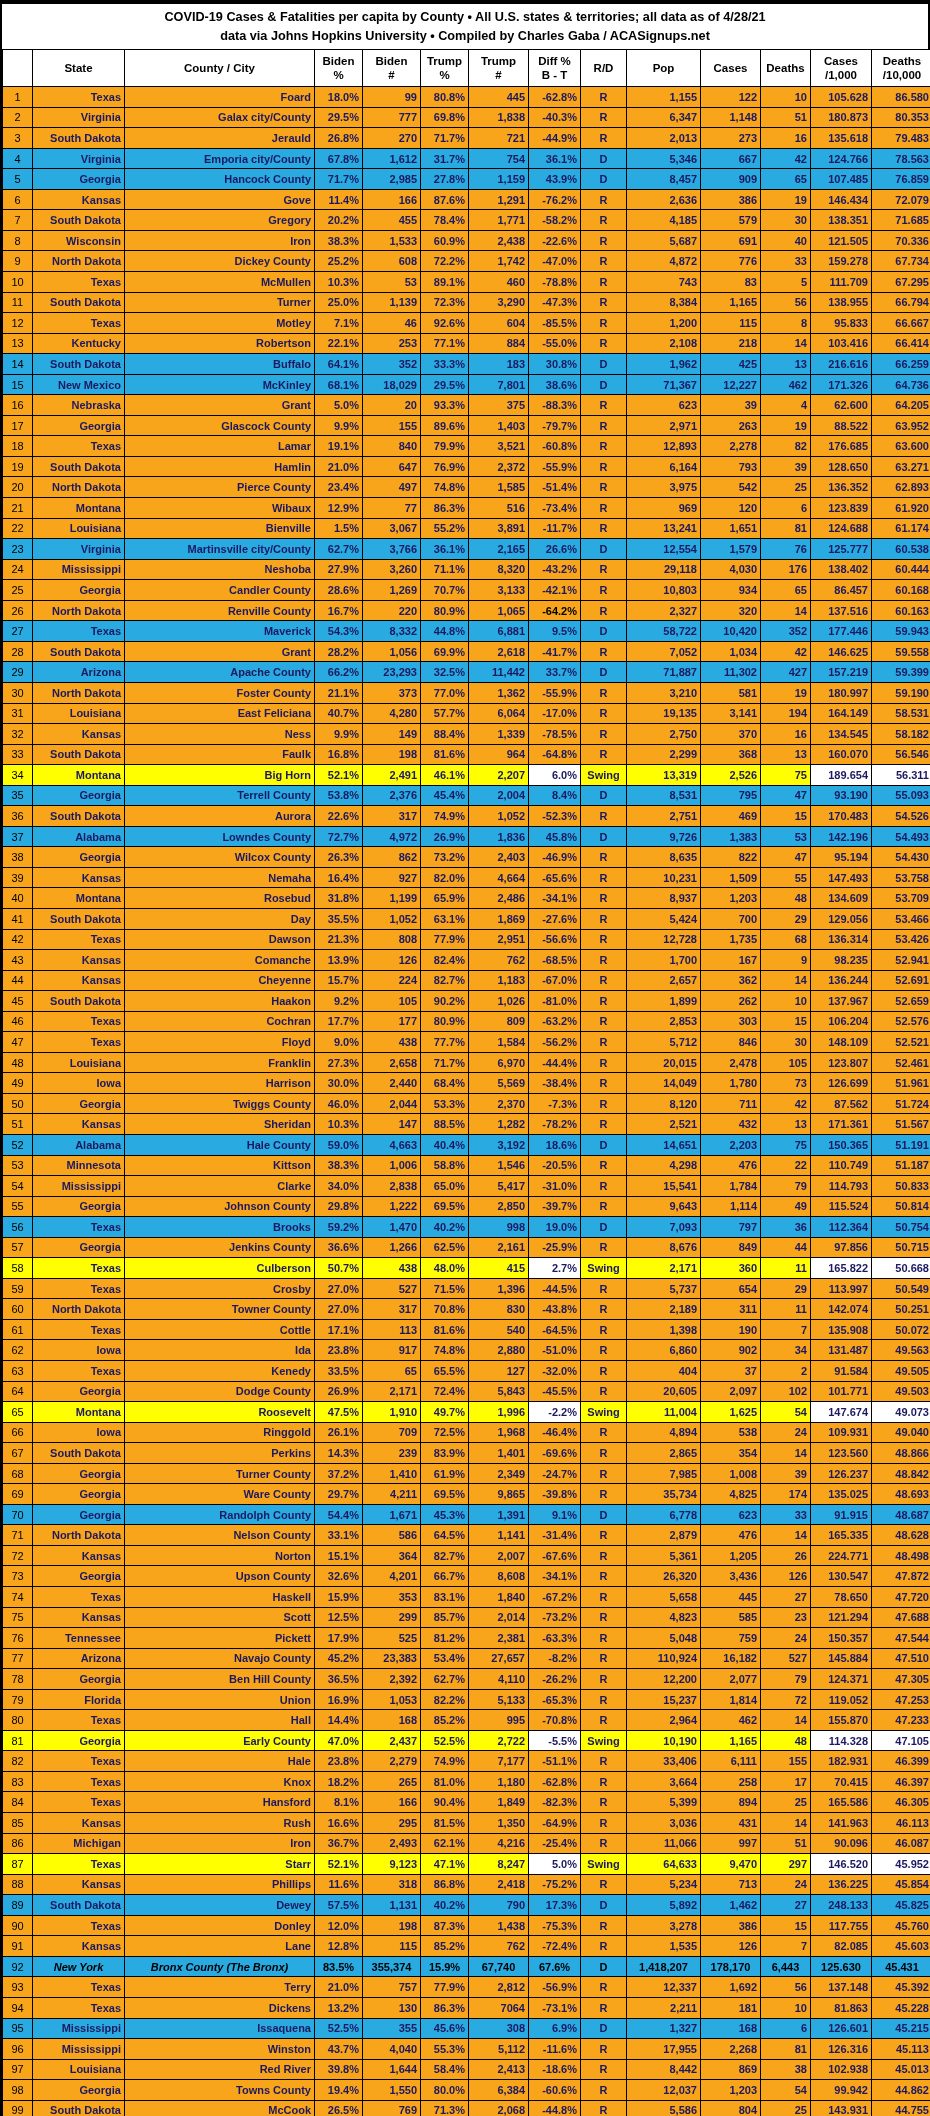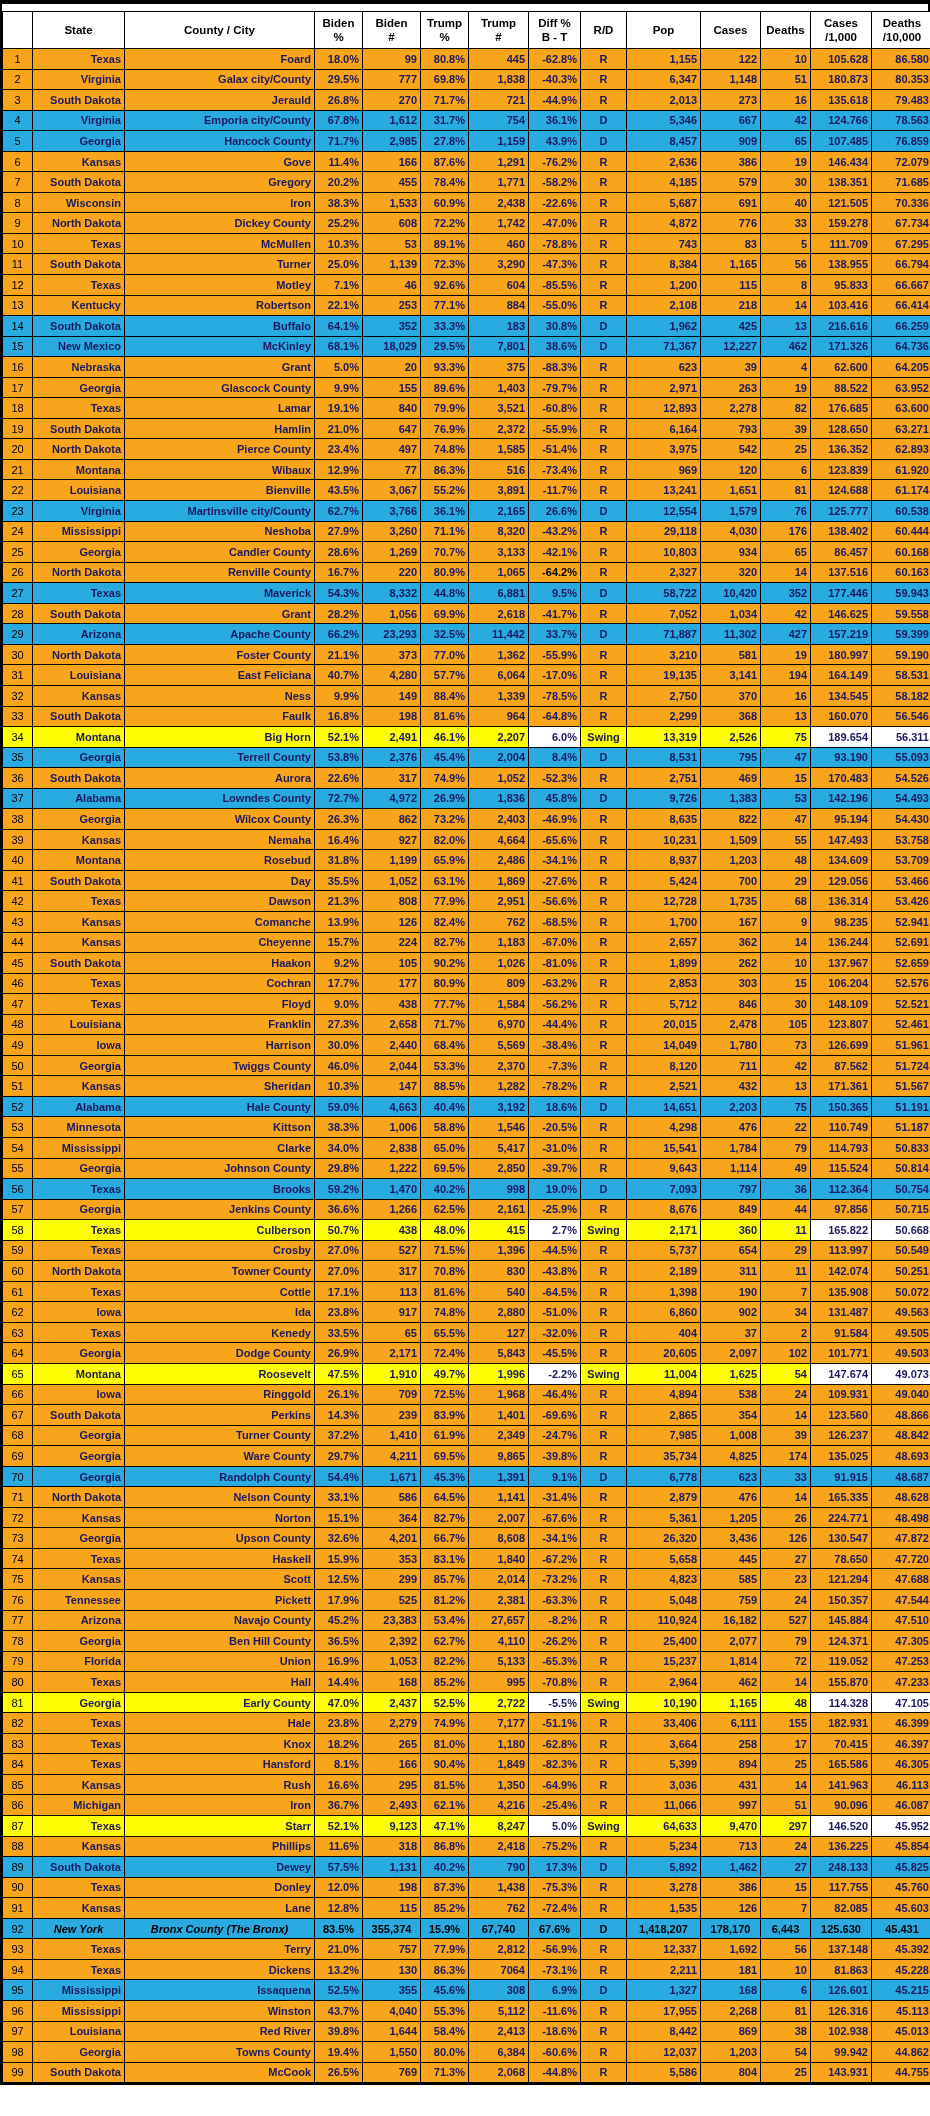--- a/index.html
+++ b/index.html
@@ -23,20 +23,22 @@
   .grid tr.boldrow td:nth-child(2),
   .grid tr.boldrow td:nth-child(3){font-style:italic;}
   .grid td.bolddiff{color:#000;font-weight:700;}
 </style>
 </head>
 <body>
 
 <div class="wrap">
   <div class="sheet">
     <div class="title">
+      <div>COVID-19 Cases &amp; Fatalities per capita by County • All U.S. states &amp; territories; all data as of 4/28/21</div>
+      <div>data via Johns Hopkins University • Compiled by Charles Gaba / ACASignups.net</div>
     </div>
     <table class="grid">
       <colgroup>
         <col style="width:30px">
           <col style="width:92px">
           <col style="width:190px">
         <col style="width:48px">
           <col style="width:58px">
           <col style="width:48px">
         <col style="width:60px">
@@ -435,21 +437,21 @@
             <td>969</td>
             <td>120</td>
             <td>6</td>
             <td>123.839</td>
             <td>61.920</td>
           </tr>
           <tr class="r">
             <td>22</td>
             <td>Louisiana</td>
             <td>Bienville</td>
-            <td>43.5%</td>
+            <td>1.5%</td>
             <td>3,067</td>
             <td>55.2%</td>
             <td>3,891</td>
             <td>-11.7%</td>
             <td>R</td>
             <td>13,241</td>
             <td>1,651</td>
             <td>81</td>
             <td>124.688</td>
             <td>61.174</td>
@@ -1337,21 +1339,21 @@
           <tr class="r">
             <td>78</td>
             <td>Georgia</td>
             <td>Ben Hill County</td>
             <td>36.5%</td>
             <td>2,392</td>
             <td>62.7%</td>
             <td>4,110</td>
             <td>-26.2%</td>
             <td>R</td>
-            <td>25,400</td>
+            <td>12,200</td>
             <td>2,077</td>
             <td>79</td>
             <td>124.371</td>
             <td>47.305</td>
           </tr>
           <tr class="r">
             <td>79</td>
             <td>Florida</td>
             <td>Union</td>
             <td>16.9%</td>

